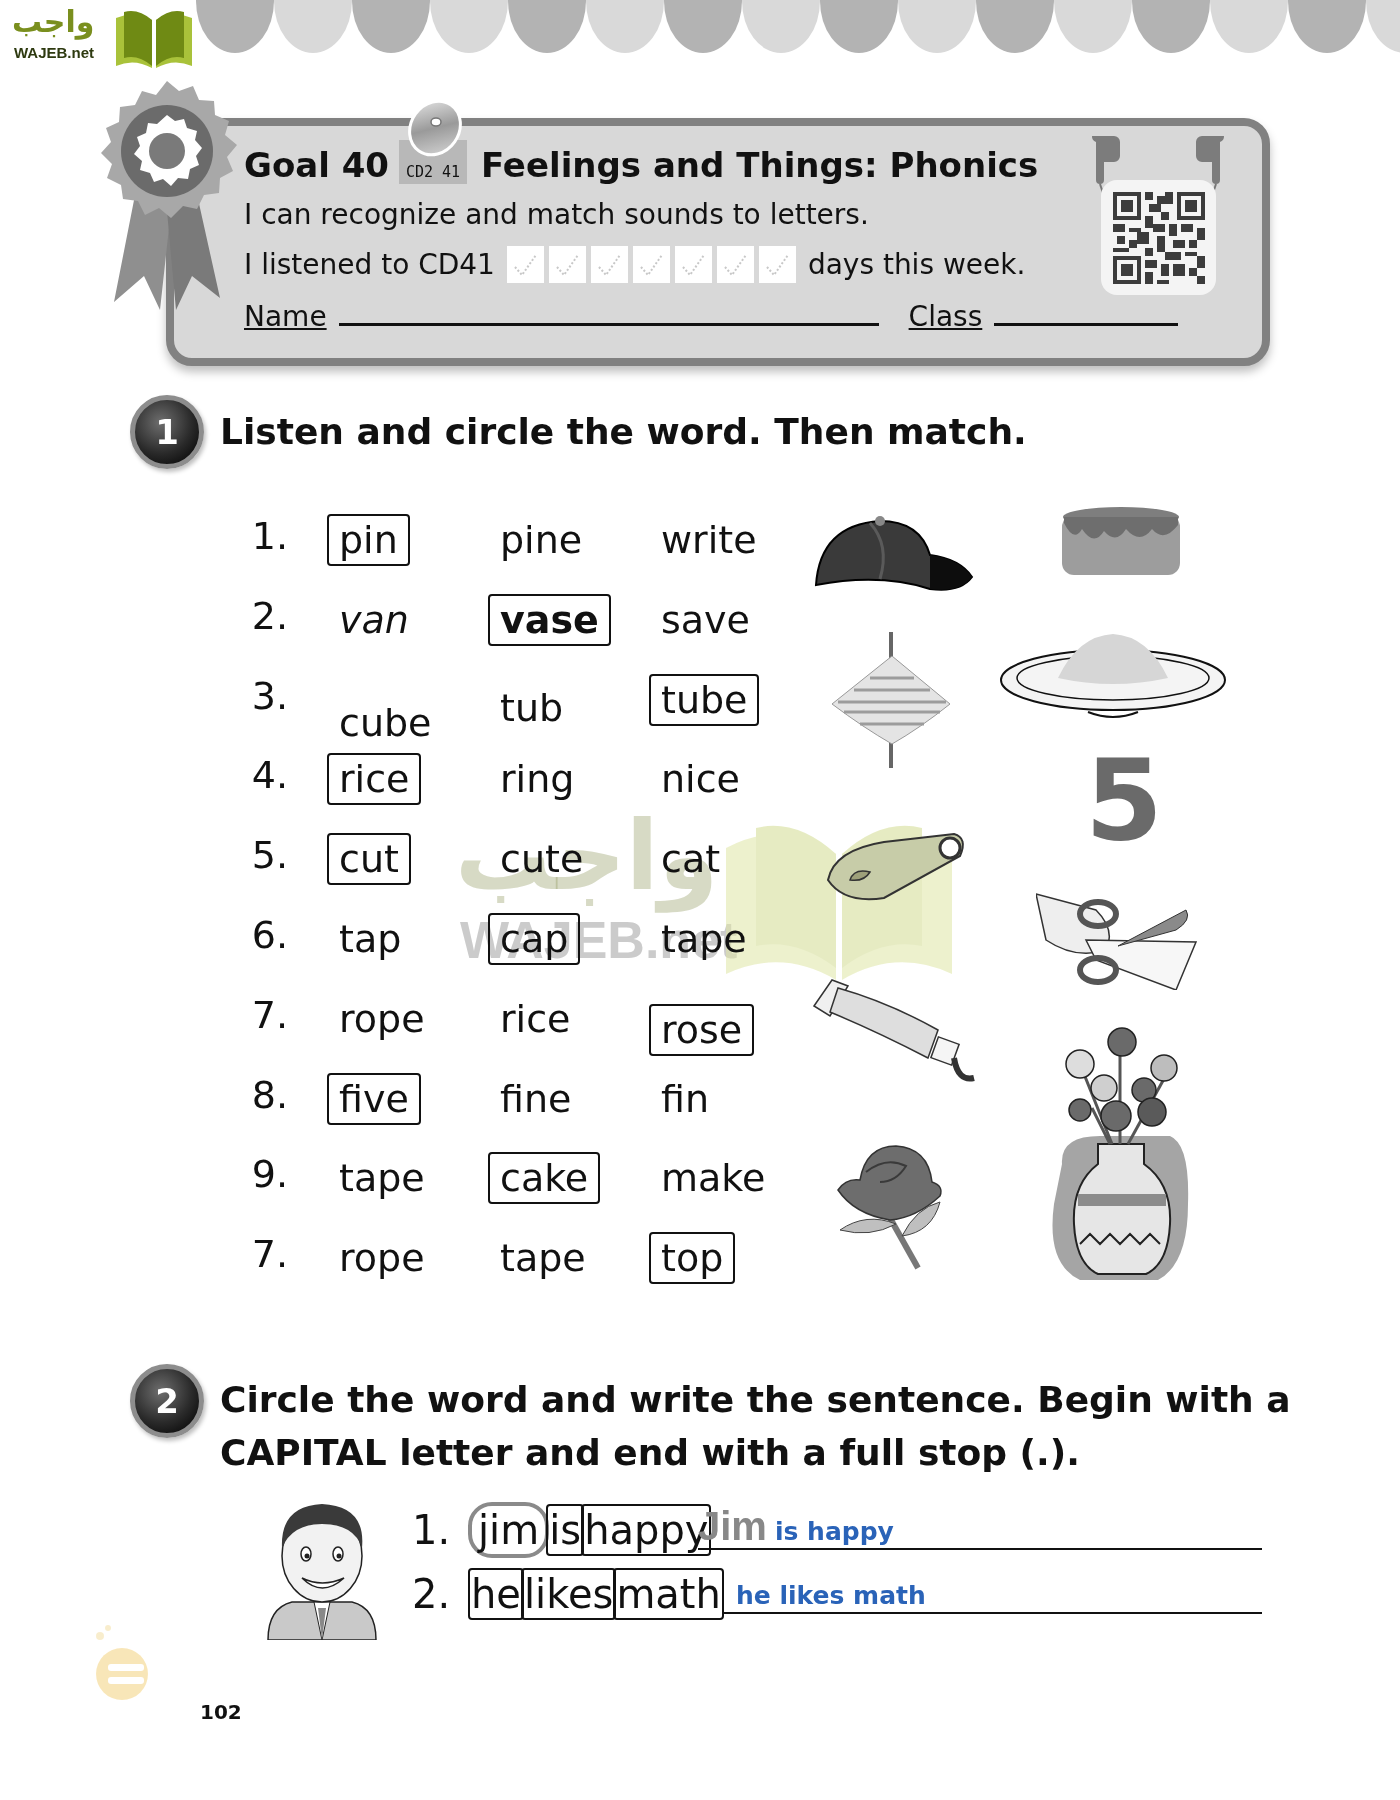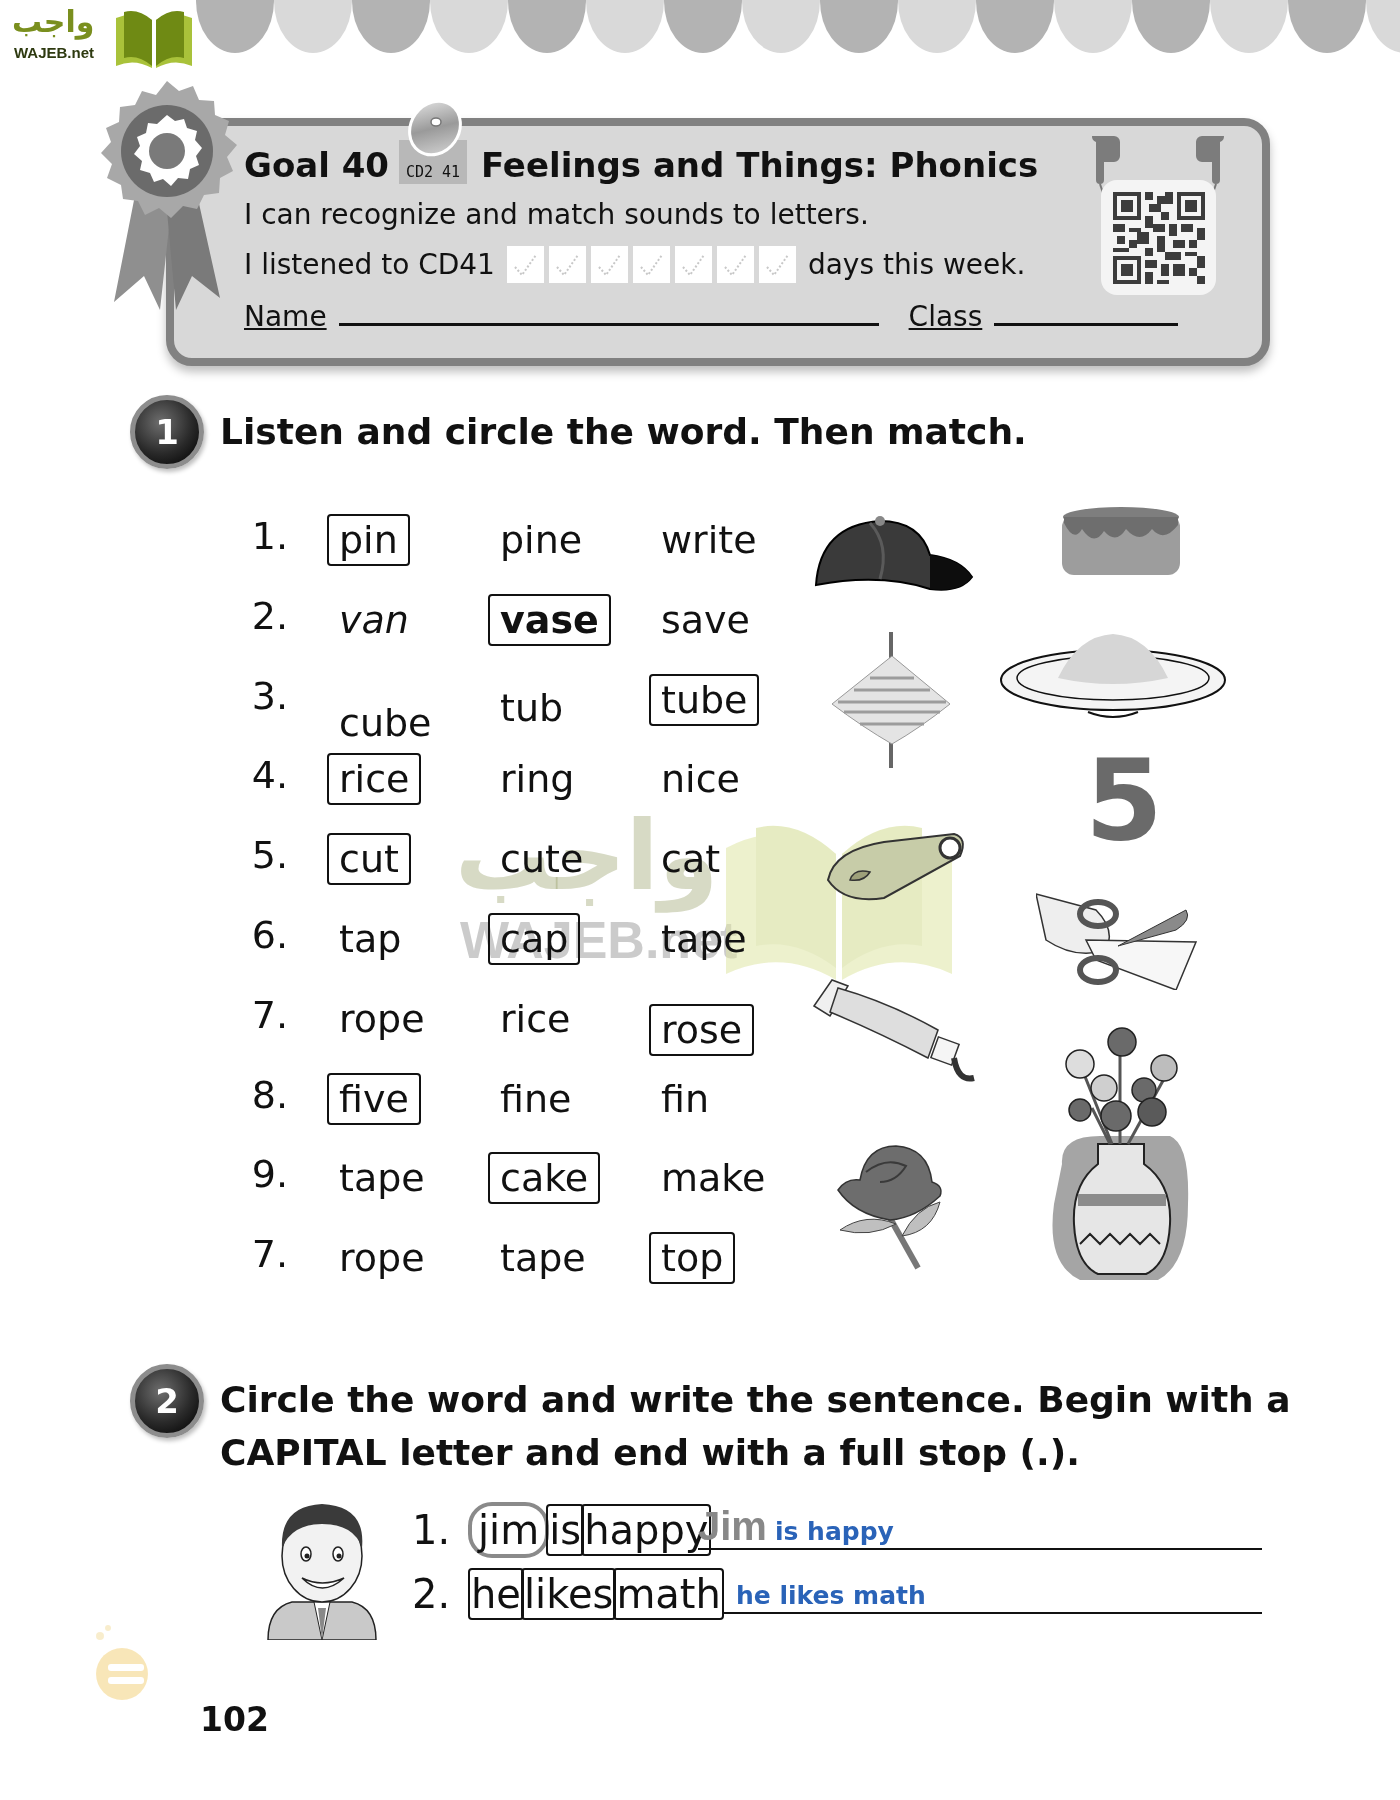--- a/index.html
+++ b/index.html
@@ -56,21 +56,21 @@
   .sentences { position: absolute; left: 0; top: 0; }
   .sent-row { position: absolute; left: 412px; height: 60px; width: 850px; display: flex; align-items: center; font-family: "DejaVu Sans", sans-serif; font-size: 40px; color: #111; white-space: nowrap; }
   .sent-num { width: 56px; }
   .chunk { display: inline-block; border: 2px solid #111; border-radius: 4px; line-height: 48px; padding: 0 1px; margin-right: -3px; }
   .chunk.oval { border: 4px solid #8a8a8a; border-radius: 24px; padding: 0 6px; }
   .answer-line { position: absolute; height: 46px; border-bottom: 2px solid #111; display: flex; align-items: flex-end; padding-bottom: 2px; }
   .ans-cap { font-family: "Liberation Sans", sans-serif; font-weight: bold; font-size: 40px; color: #888; margin-right: 8px; line-height: 40px; }
   .ans-text { font-family: "DejaVu Sans", sans-serif; font-weight: bold; font-size: 25px; color: #2a63b8; }
 
   .boy { position: absolute; left: 262px; top: 1498px; width: 120px; height: 142px; }
-  .page-num { position: absolute; left: 200px; top: 1700px; font-family: "DejaVu Sans", sans-serif; font-weight: bold; font-size: 33px; color: #111; }
+  .page-num { position: absolute; left: 200px; top: 1700px; font-family: "DejaVu Sans", sans-serif; font-weight: bold; font-size: 20px; color: #111; }
   .corner-logo { position: absolute; left: 86px; top: 1622px; width: 66px; height: 80px; opacity: 0.6; }
 </style>
 </head>
 <body>
 
 <div class="scallops" id="scallops">
     <div class="scallop dark" style="left: 196px;"></div>
     <div class="scallop light" style="left: 274px;"></div>
     <div class="scallop dark" style="left: 352px;"></div>
     <div class="scallop light" style="left: 430px;"></div>

